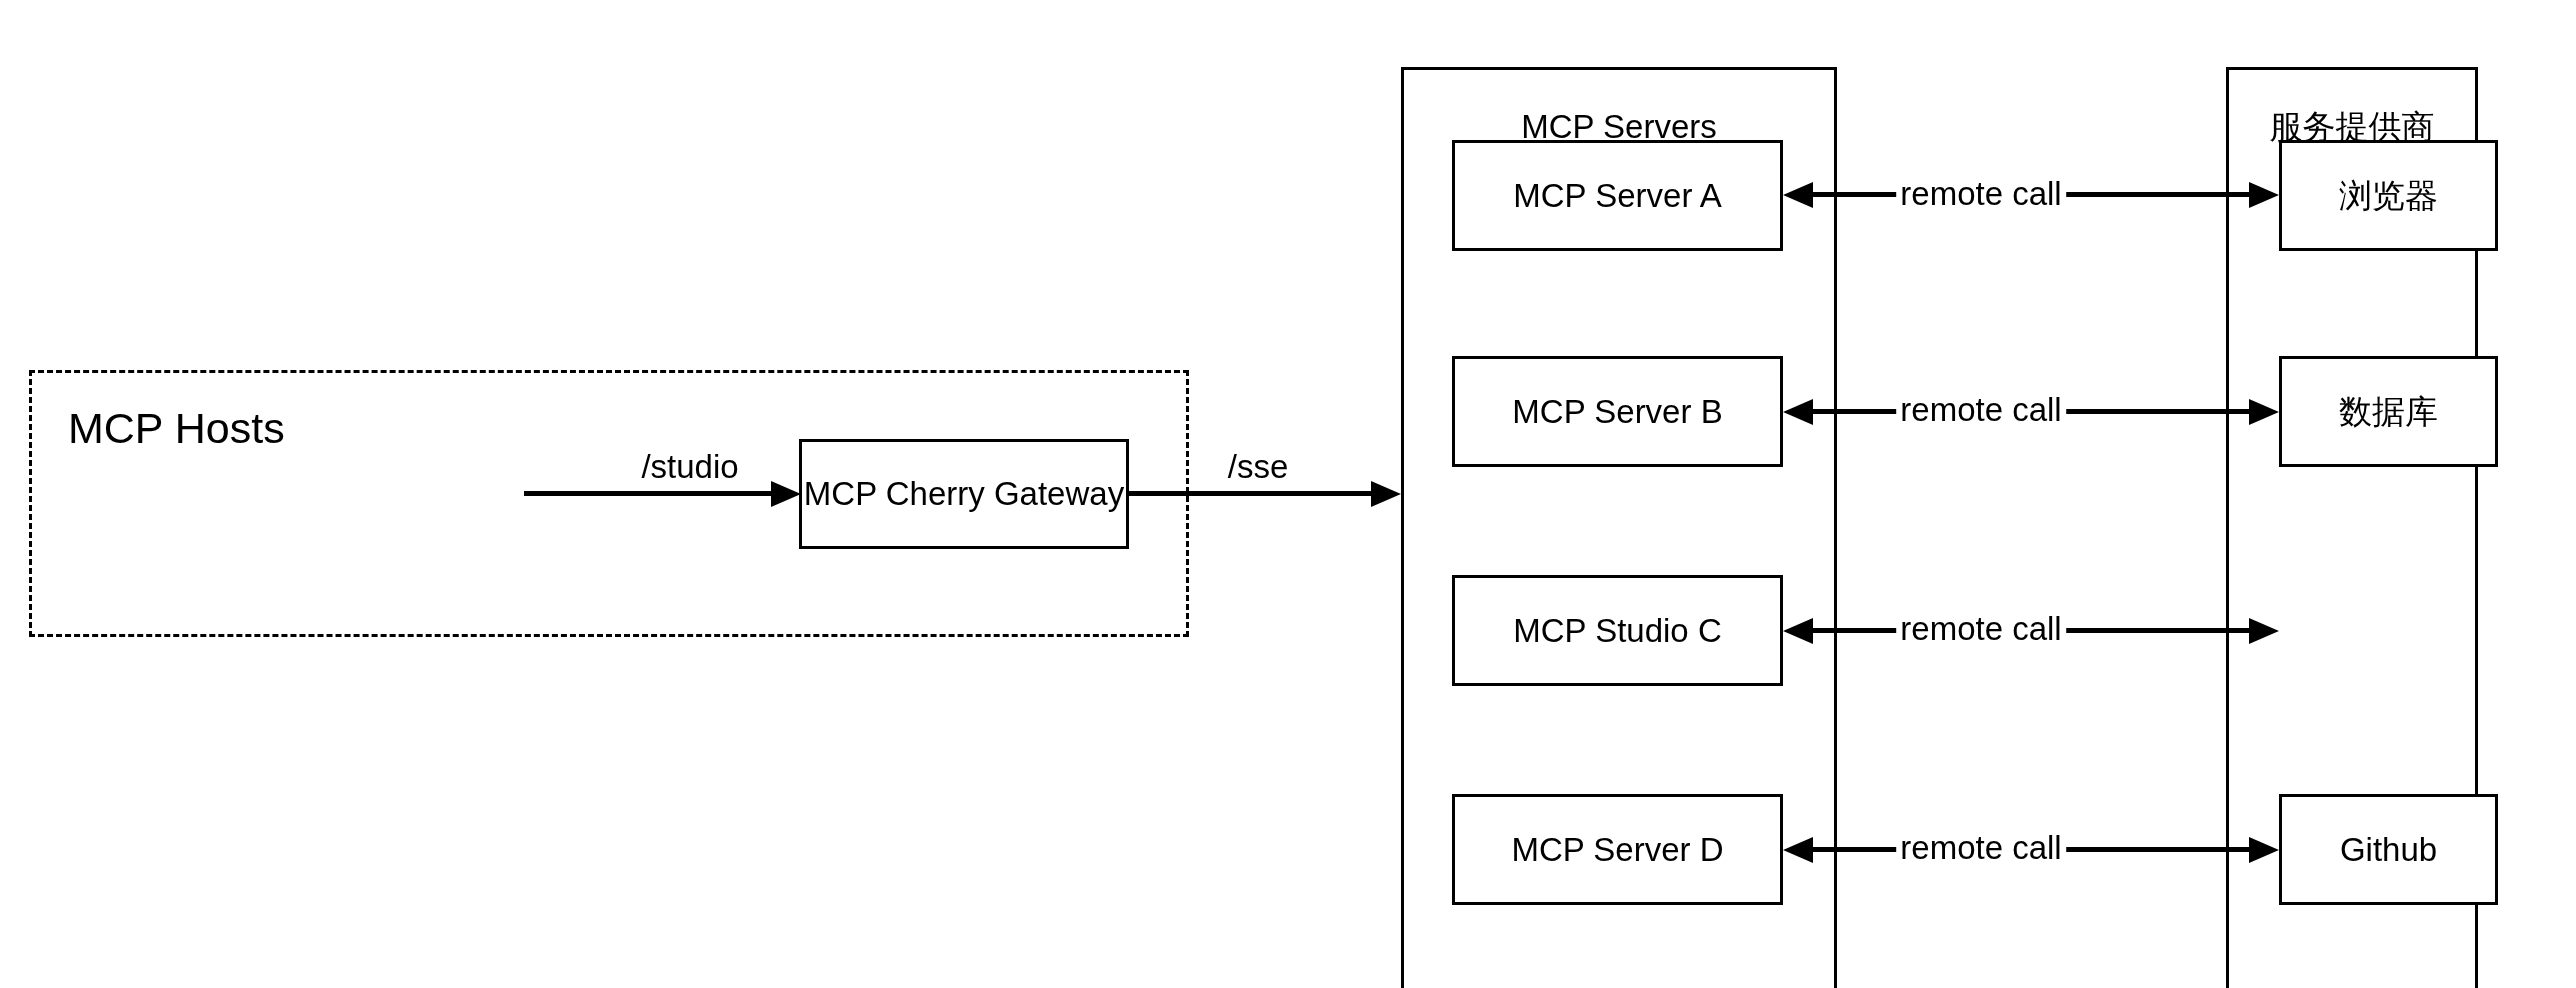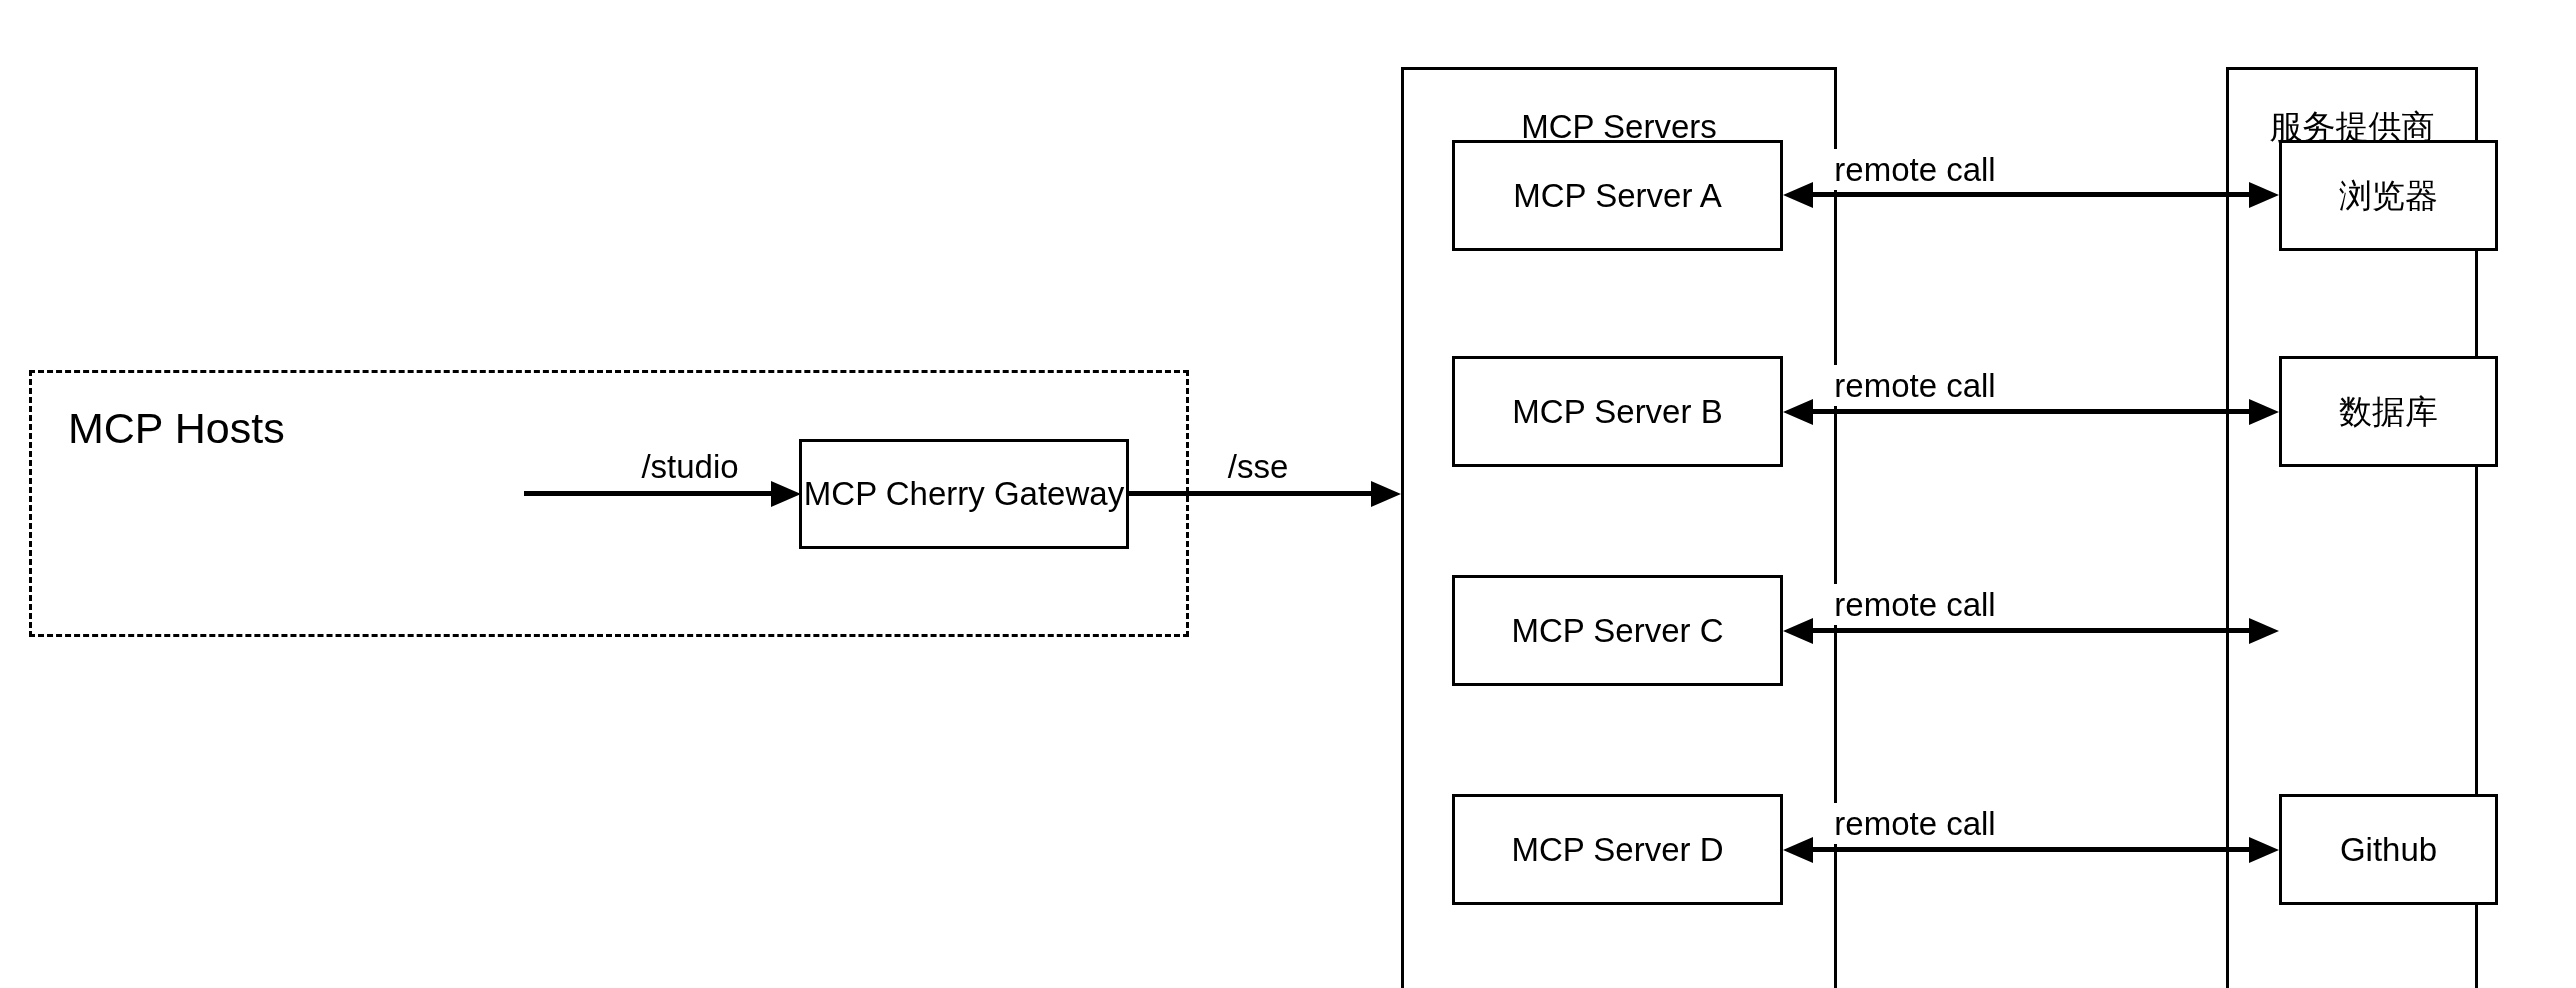--- a/index.html
+++ b/index.html
@@ -112,21 +112,21 @@
   .row-1 { top: 356px; }
   .row-2 { top: 575px; }
   .row-3 { top: 794px; }
 
   .remote-arrow { left: 1783px; width: 496px; }
   .remote-arrow.row-0 { top: 181px; }
   .remote-arrow.row-1 { top: 398px; }
   .remote-arrow.row-2 { top: 617px; }
   .remote-arrow.row-3 { top: 836px; }
 
-  .remote-label { left: 1915px; }
+  .remote-label { left: 1981px; margin-top: 24px; }
   .remote-label.row-0 { top: 149px; }
   .remote-label.row-1 { top: 365px; }
   .remote-label.row-2 { top: 584px; }
   .remote-label.row-3 { top: 803px; }
 </style>
 </head>
 <body>
 
 <div class="canvas">
 
@@ -159,21 +159,21 @@
     <div class="group-title">服务提供商</div>
   </div>
 
   <div class="node server-box row-0">
     <div>MCP Server A</div>
   </div>
   <div class="node server-box row-1">
     <div>MCP Server B</div>
   </div>
   <div class="node server-box row-2">
-    <div>MCP Server C</div>
+    <div>MCP Studio C</div>
   </div>
   <div class="node provider-box row-0">
     <div>浏览器</div>
   </div>
 
   <div class="node server-box row-3">
     <div>MCP Server D</div>
   </div>
   <div class="node provider-box row-1">
     <div>数据库</div>

